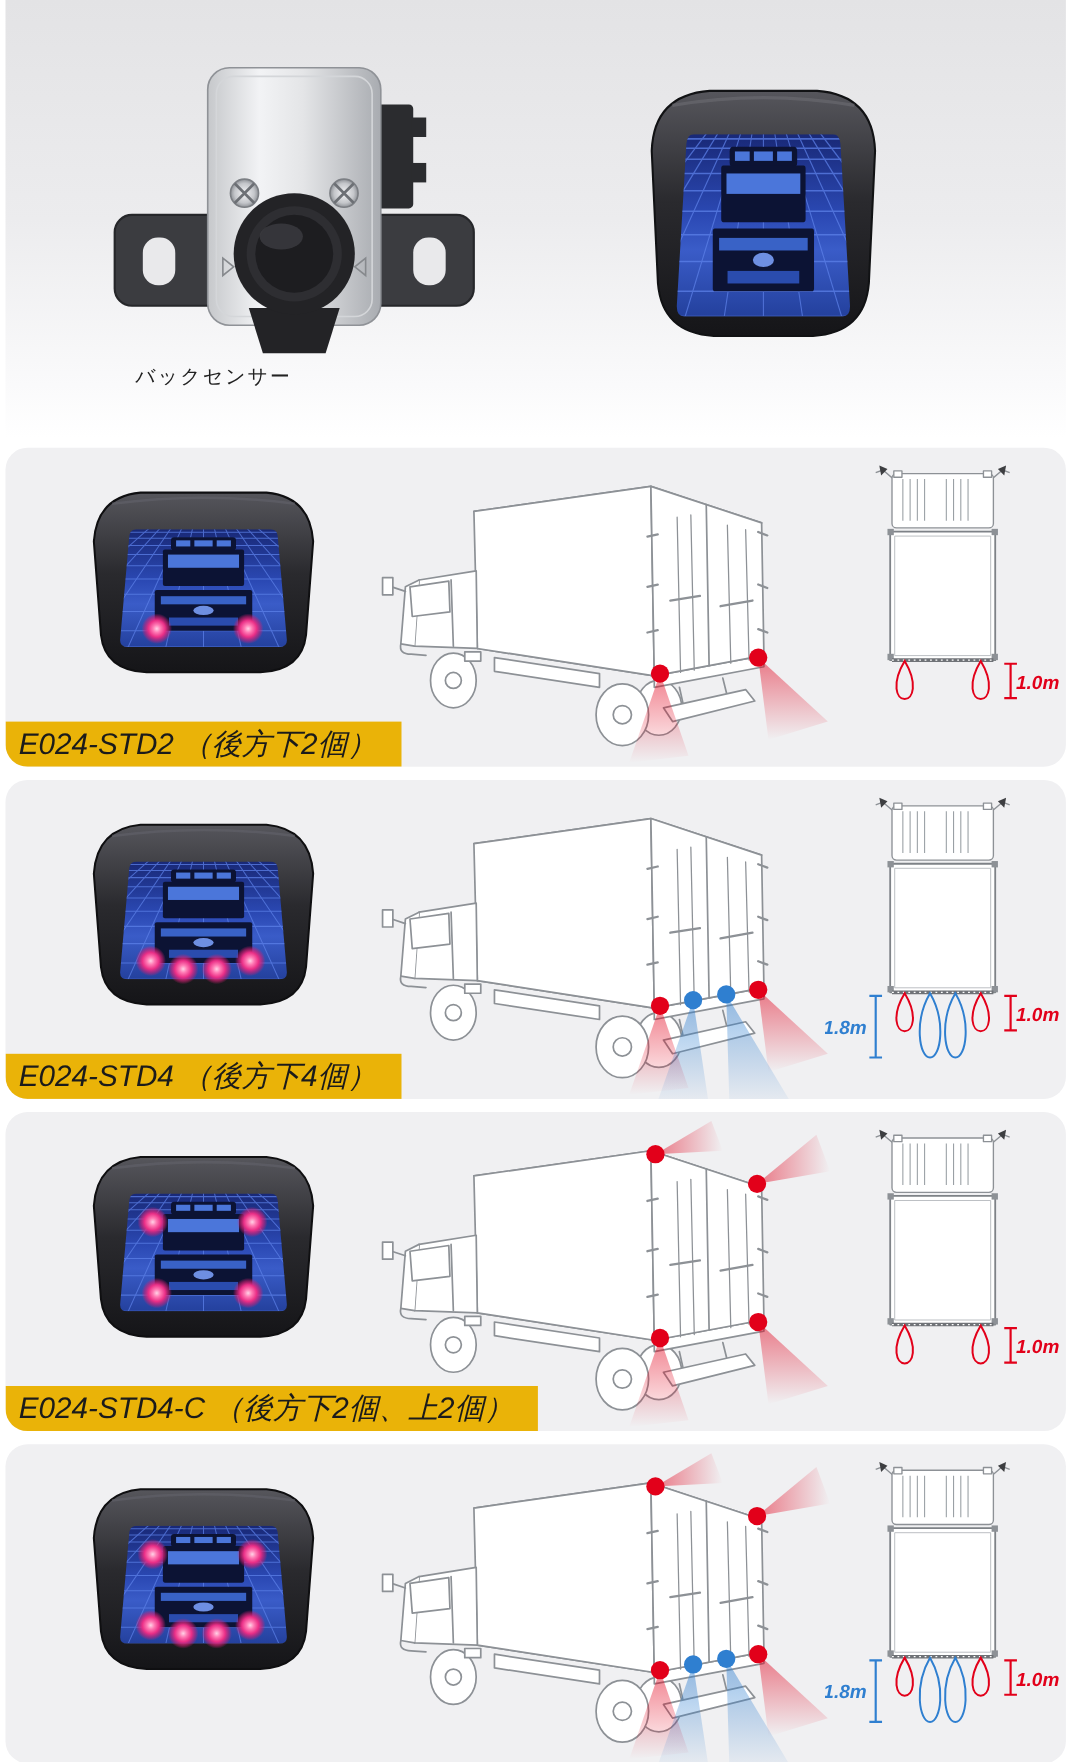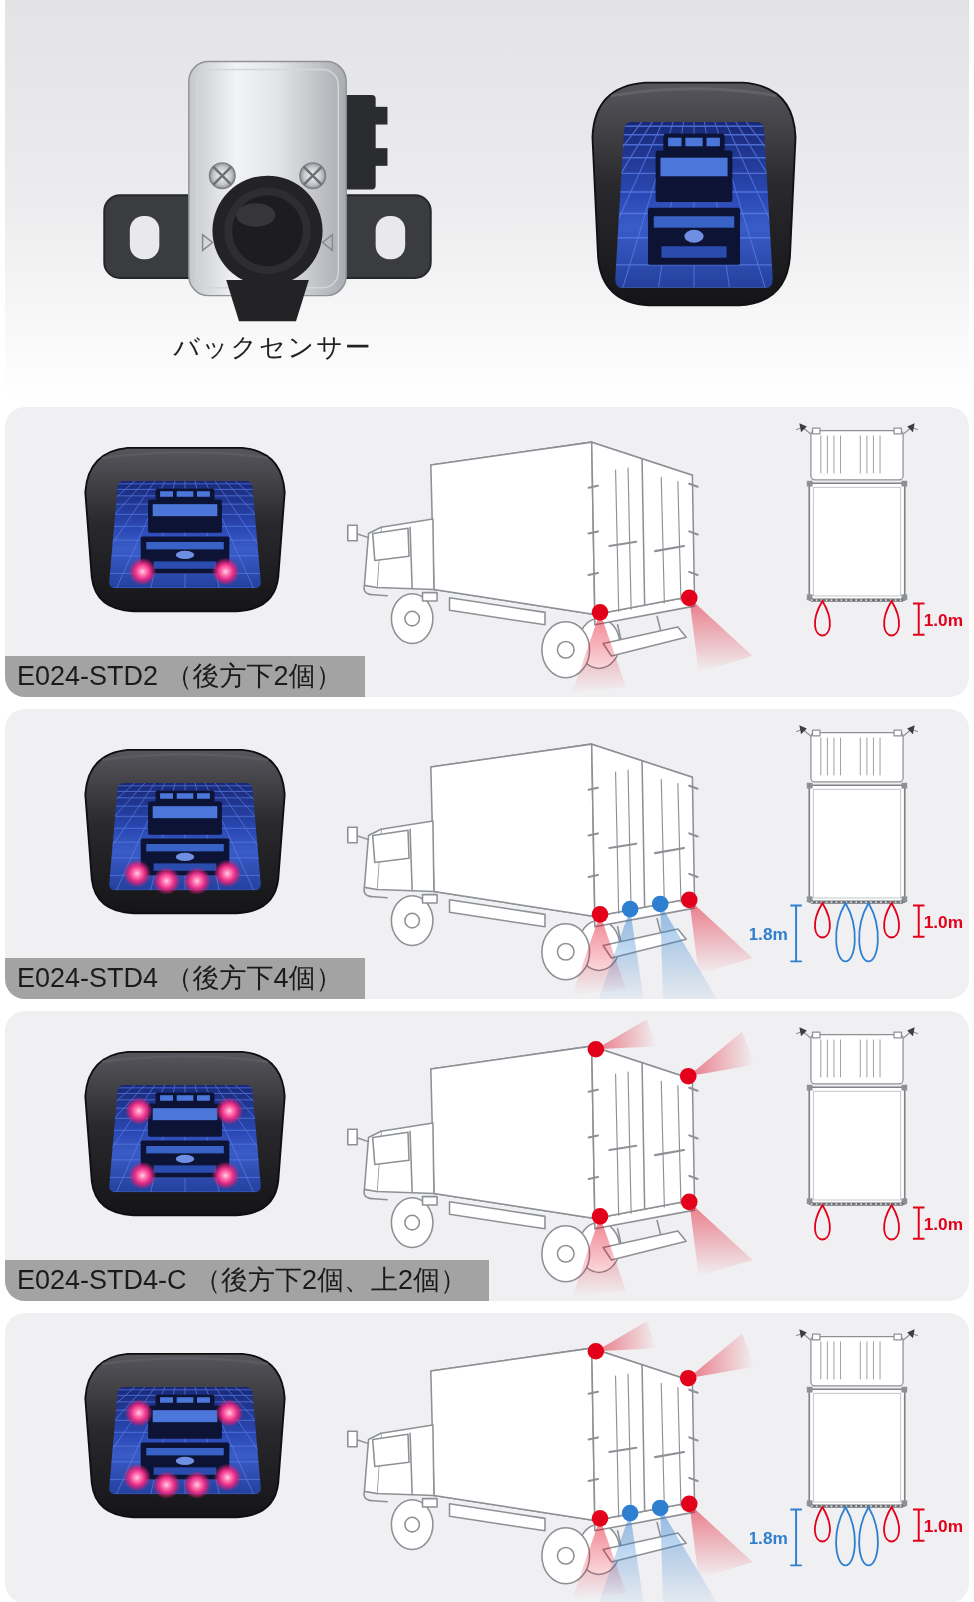--- a/index.html
+++ b/index.html
@@ -6,36 +6,36 @@
   body{
     width:974px;height:1602px;position:relative;background:#fff;
     font-family:"Liberation Sans","DejaVu Sans",sans-serif;overflow:hidden;
   }
   .hero{
     position:absolute;left:5px;top:0;width:964px;height:398px;
     background:linear-gradient(180deg,#e3e3e5 0%,#ececee 50%,#fafafb 88%,#ffffff 100%);
   }
   .abs{position:absolute}
   .hero-caption{
-    position:absolute;top:330px;width:300px;text-align:center;
-    font-size:26px;letter-spacing:2px;color:#222;
+    position:absolute;top:330px;width:300px;text-align:left;
+    font-size:18px;letter-spacing:2px;color:#222;
   }
   #cap-sensor{left:118px}
   #cap-indicator{left:540px}
   .card{
     position:absolute;left:5px;width:964px;height:290px;
-    background:#f0f0f2;border-radius:20px;overflow:hidden;
+    background:#f0f0f2;border-radius:20px;overflow:hidden;font-style:italic;
   }
   #card1{top:407px}#card2{top:709px}#card3{top:1011px}#card4{top:1313px}
   .ind{left:60px;top:26px;width:240px;height:194px}
   .trk{left:322px;top:4px;width:436px;height:301px}
   .tv{left:745px;top:12px;width:214px;height:247px}
   .plabel{
     position:absolute;left:0;top:249px;height:41px;line-height:41px;
-    background:#a3a3a3;color:#1b1b1b;font-size:27px;
+    background:#eab308;color:#1b1b1b;font-size:27px;
     padding:0 22px 0 12px;white-space:nowrap;
   }
   svg text{font-family:"Liberation Sans","DejaVu Sans",sans-serif}
 </style>
 </head>
 <body>
 
 <svg width="0" height="0" style="position:absolute" aria-hidden="true">
   <defs>
     <linearGradient id="gSilver" x1="0" y1="0" x2="1" y2="0">

